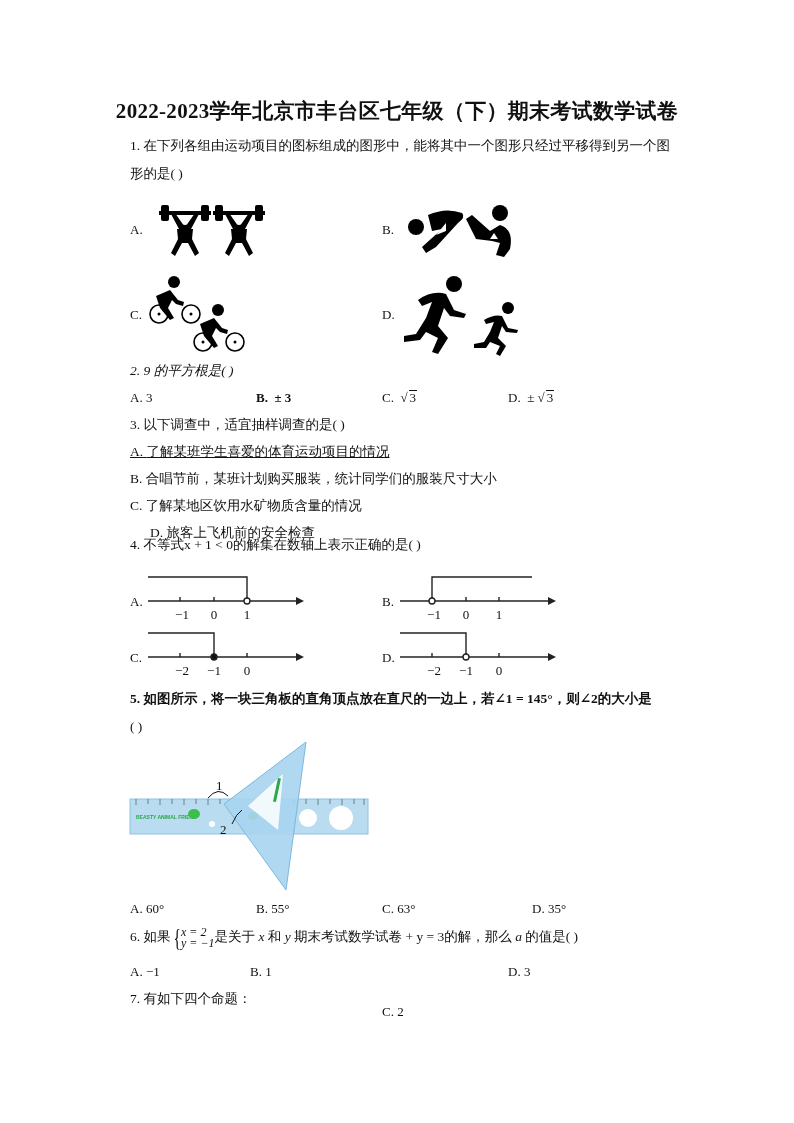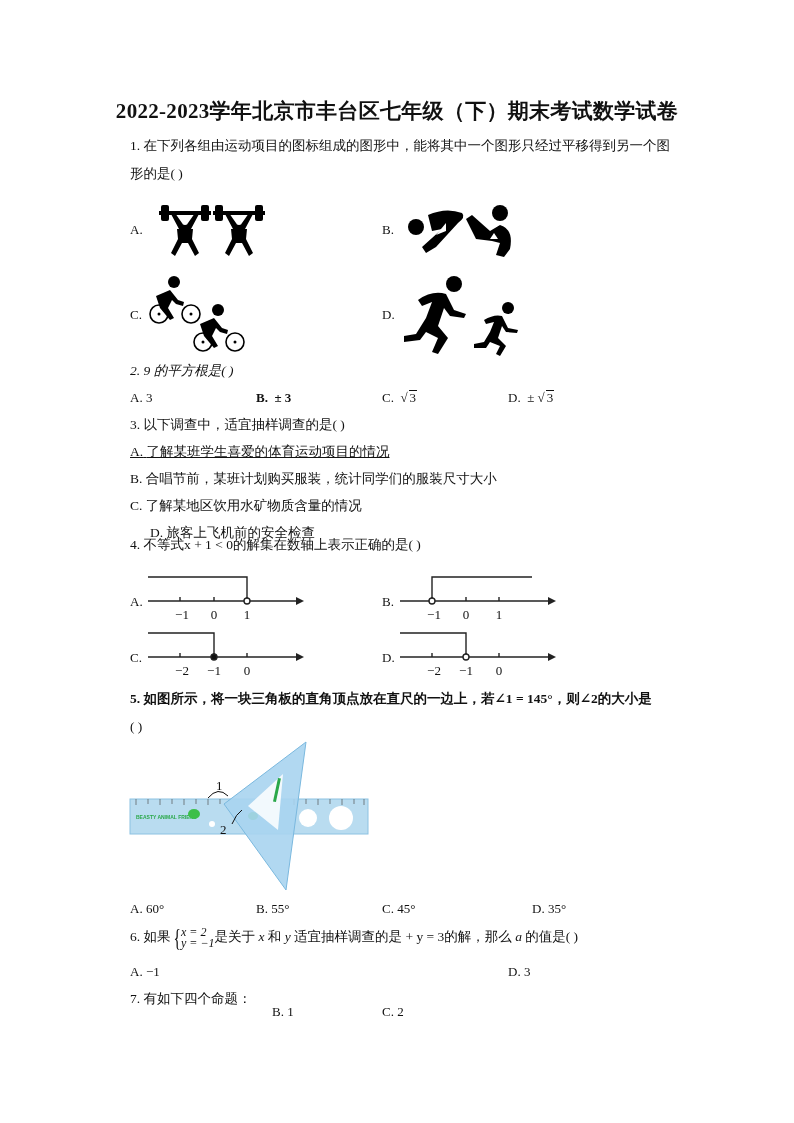--- a/index.html
+++ b/index.html
@@ -253,39 +253,39 @@
   </svg>
 </div>
 
 <div class="abs opt" style="left:130px;top:901px;">
   <span>A.</span> <span>60°</span>
 </div>
 <div class="abs opt" style="left:256px;top:901px;">
   <span>B.</span> <span>55°</span>
 </div>
 <div class="abs opt" style="left:382px;top:901px;">
-  <span>C.</span> <span>45°</span>
+  <span>C.</span> <span>63°</span>
 </div>
 <div class="abs opt" style="left:508px;top:901px;margin-left:24px;">
   <span>D.</span> <span>35°</span>
 </div>
 
 <div class="abs q" style="left:130px;top:927px;">
   <span>6.  如果</span><span class="sys">
       <span class="brace">{</span>
       <span class="rows">
         <span>x = 2</span>
         <span>y = −1</span>
       </span>
-    </span><span>是关于 </span><i class="v">x</i><span> 和 </span><i class="v">y</i><span> 适宜抽样调查的是 + y = 3的解，那么 </span><i class="v">a</i><span> 的值是(    )</span>
+    </span><span>是关于 </span><i class="v">x</i><span> 和 </span><i class="v">y</i><span> 期末考试数学试卷 + y = 3的解，那么 </span><i class="v">a</i><span> 的值是(    )</span>
 </div>
 <div class="abs opt" style="left:130px;top:964px;">
   <span>A.</span> <span>−1</span>
 </div>
-<div class="abs opt" style="left:272px;top:964px;margin-top:40px;">
+<div class="abs opt" style="left:250px;top:964px;">
   <span>B.</span> <span>1</span>
 </div>
 <div class="abs opt" style="left:382px;top:964px;margin-top:40px;">
   <span>C.</span> <span>2</span>
 </div>
 <div class="abs opt" style="left:508px;top:964px;">
   <span>D.</span> <span>3</span>
 </div>
 
 <div class="abs q" style="left:130px;top:990px;">7.  有如下四个命题：</div>

